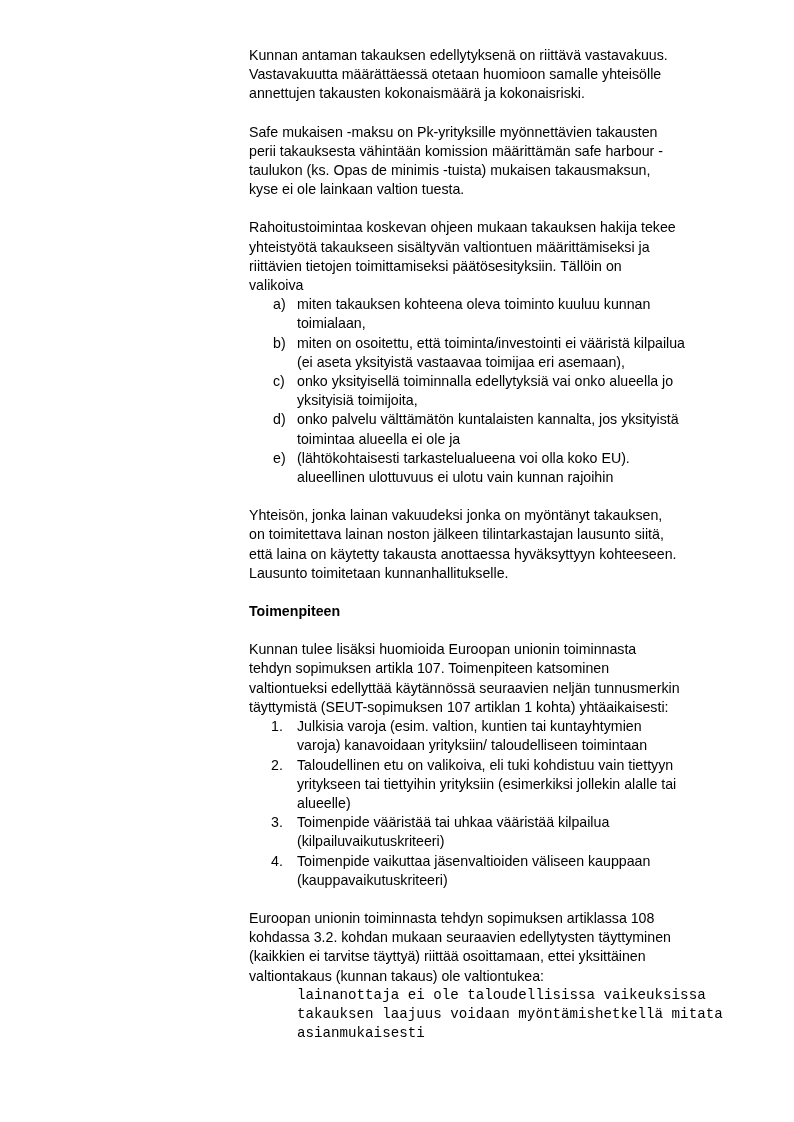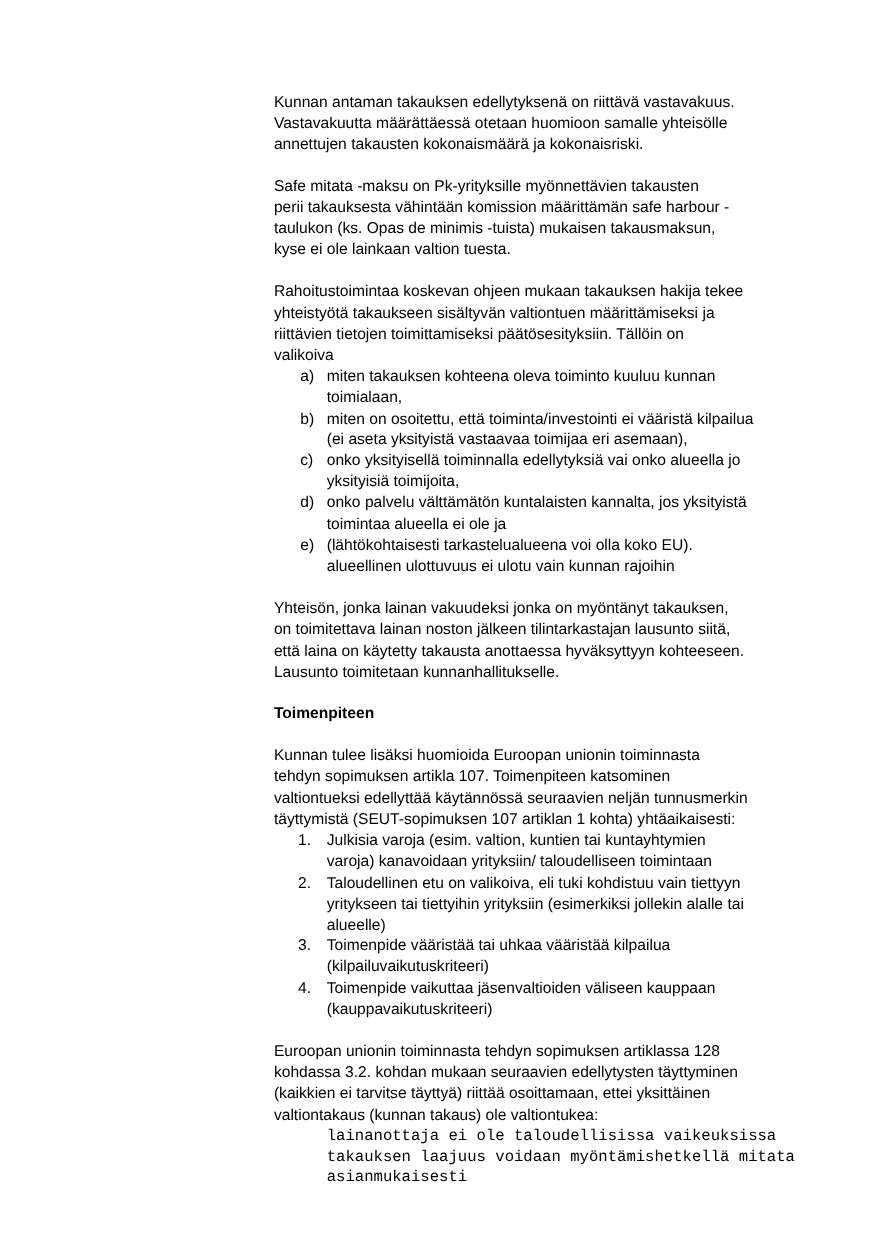--- a/index.html
+++ b/index.html
@@ -15,21 +15,20 @@
     font-family: "Liberation Sans", sans-serif;
     color: #000000;
   }
   .page {
     position: absolute;
     left: 249px;
     top: 46px;
     width: 500px;
     font-size: 14.2px;
     line-height: 19.2px;
-    margin-top: 38px;
   }
   .para {
     margin: 0 0 19px 0;
   }
   .line {
     display: block;
     white-space: nowrap;
   }
   .heading {
     font-weight: bold;
@@ -64,21 +63,21 @@
 
 <div class="page">
 
   <div class="para">
     <span class="line">Kunnan  antaman takauksen edellytyksenä  on riittävä vastavakuus.</span>
     <span class="line">Vastavakuutta  määrättäessä otetaan huomioon samalle yhteisölle</span>
     <span class="line">annettujen  takausten kokonaismäärä ja kokonaisriski.</span>
   </div>
 
   <div class="para">
-    <span class="line">Safe mitata -maksu on Pk-yrityksille  myönnettävien  takausten</span>
+    <span class="line">Safe mukaisen -maksu on Pk-yrityksille  myönnettävien  takausten</span>
     <span class="line">perii takauksesta vähintään  komission määrittämän  safe harbour  -</span>
     <span class="line">taulukon  (ks. Opas de minimis -tuista)  mukaisen takausmaksun,</span>
     <span class="line">kyse  ei ole lainkaan valtion tuesta.</span>
   </div>
 
   <div class="para">
     <span class="line">Rahoitustoimintaa  koskevan ohjeen mukaan takauksen hakija tekee</span>
     <span class="line">yhteistyötä  takaukseen  sisältyvän valtiontuen  määrittämiseksi ja</span>
     <span class="line">riittävien tietojen toimittamiseksi päätösesityksiin. Tällöin on</span>
     <span class="line">valikoiva</span>
@@ -144,21 +143,21 @@
       </li>
       <li class="list-item">
         <span class="marker">4.</span>
         <span class="line">Toimenpide  vaikuttaa jäsenvaltioiden  väliseen  kauppaan</span>
         <span class="line">(kauppavaikutuskriteeri)</span>
       </li>
     </ul>
   </div>
 
   <div class="para">
-    <span class="line">Euroopan unionin  toiminnasta tehdyn  sopimuksen artiklassa 128</span>
+    <span class="line">Euroopan unionin  toiminnasta tehdyn  sopimuksen artiklassa 108</span>
     <span class="line">kohdassa 3.2. kohdan mukaan  seuraavien  edellytysten  täyttyminen</span>
     <span class="line">(kaikkien ei tarvitse  täyttyä)  riittää osoittamaan, ettei yksittäinen</span>
     <span class="line">valtiontakaus  (kunnan  takaus) ole valtiontukea:</span>
     <span class="plain-item">lainanottaja  ei ole taloudellisissa  vaikeuksissa</span>
     <span class="plain-item">takauksen  laajuus  voidaan myöntämishetkellä  mitata</span>
     <span class="plain-item">asianmukaisesti</span>
   </div>
 
 </div>
 

